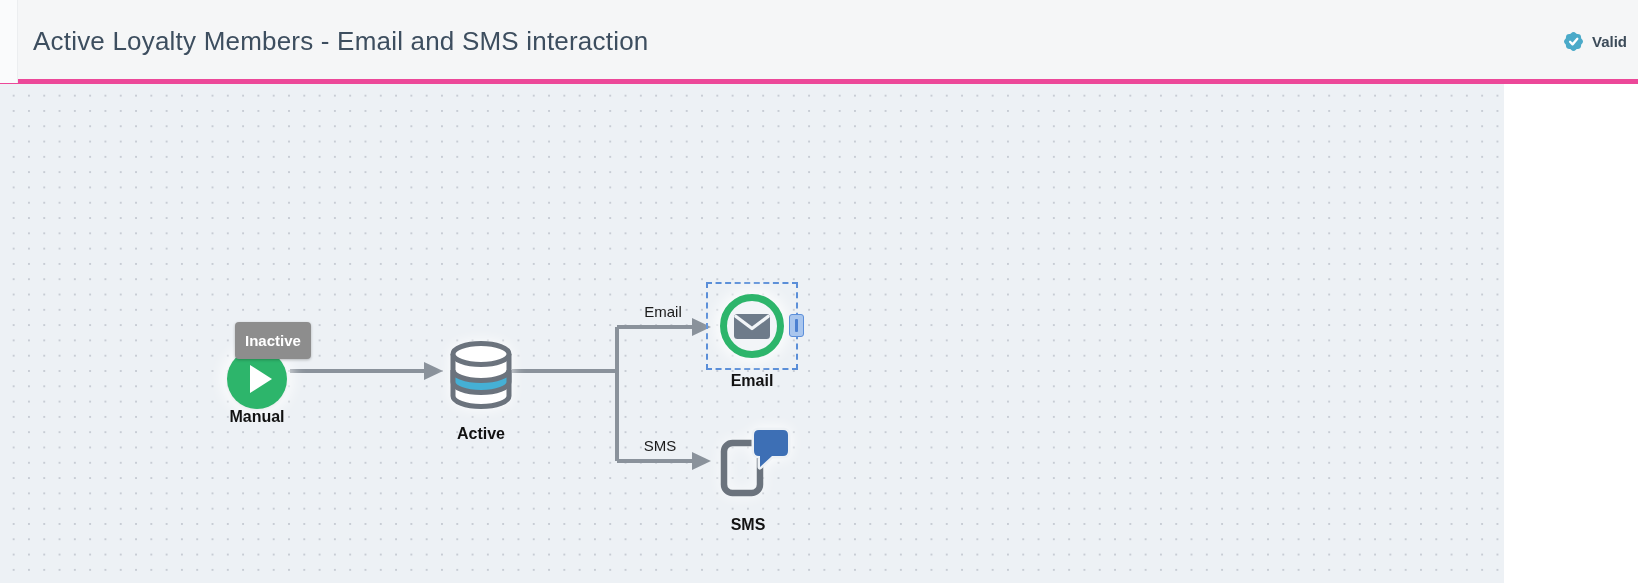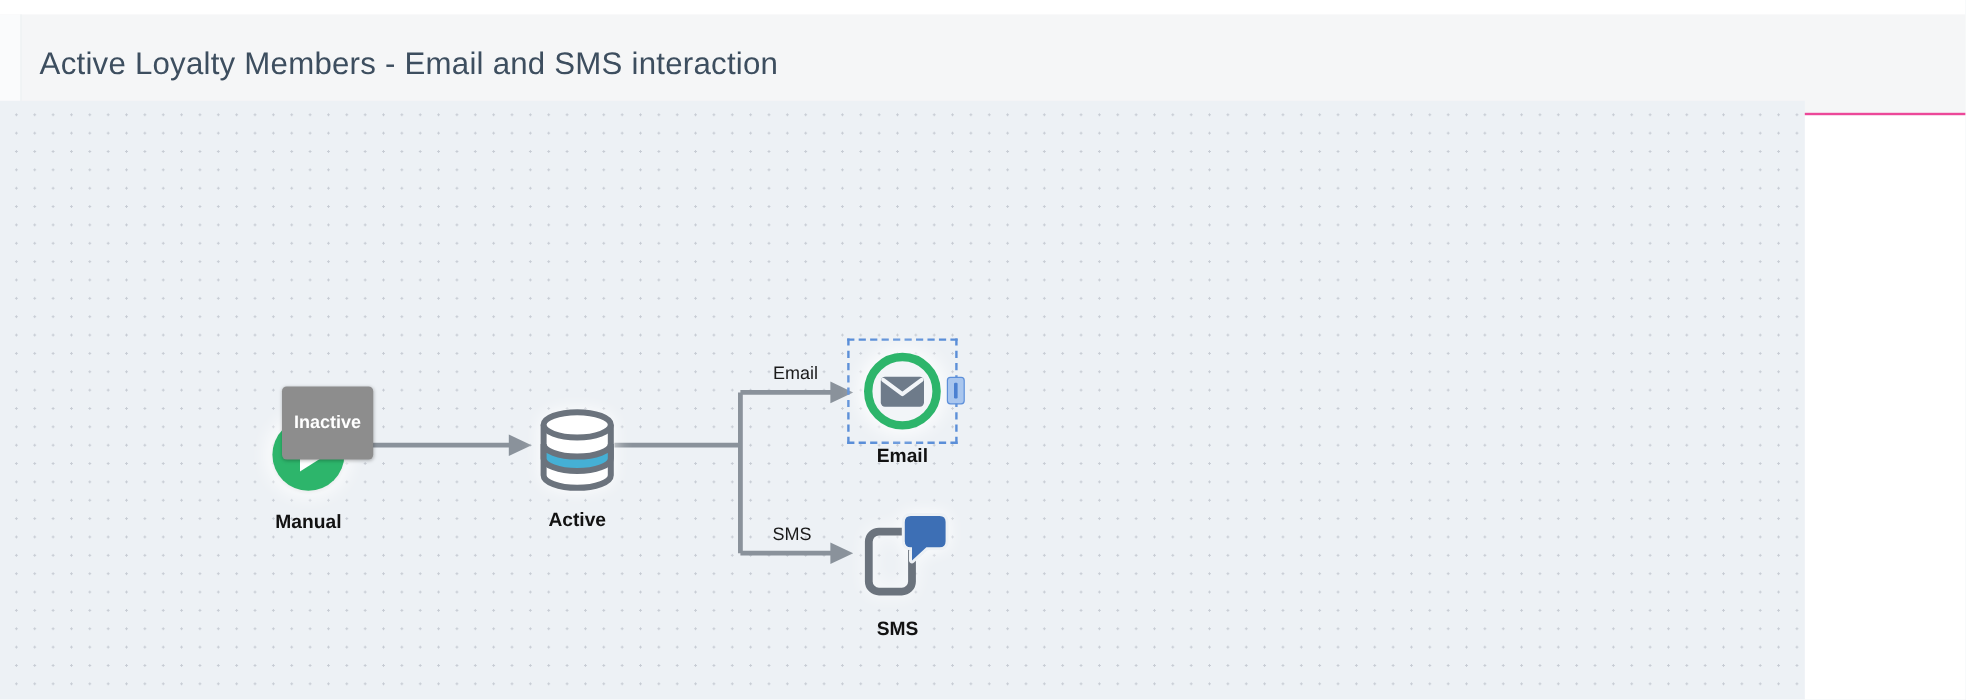--- a/index.html
+++ b/index.html
@@ -2,21 +2,21 @@
 <html><head>
 <meta charset="utf-8">
 <style>
   * { margin: 0; padding: 0; box-sizing: border-box; }
   html, body { width: 1638px; height: 583px; overflow: hidden; }
   body { font-family: "Liberation Sans", sans-serif; position: relative; background: #fff; }
 
   
   .header {
     position: absolute; left: 0; top: 0; width: 1638px; height: 84px;
-    background: #f5f6f7; border-bottom: 2px solid #ec4899; margin-top: 12px;
+    background: #f5f6f7; border-bottom: 5px solid #ec4899;
   }
   .header-left-strip {
     position: absolute; left: 0; top: 0; width: 18px; height: 83px;
     background: #fafbfc; border-right: 1px solid #eceef0;
   }
   .page-title {
     position: absolute; left: 33px; top: 0; height: 83px;
     display: flex; align-items: center;
     font-size: 26px; font-weight: 400; color: #3d4e5f; letter-spacing: 0.2px;
   }
@@ -55,21 +55,21 @@
   }
   .play-triangle {
     width: 0; height: 0; margin-left: 7px;
     border-top: 14px solid transparent; border-bottom: 14px solid transparent;
     border-left: 22px solid #ffffff;
   }
   .inactive-tooltip {
     position: absolute; left: 235px; top: 238px; z-index: 3;
     background: #8d8d8d; color: #ffffff;
     font-size: 15px; font-weight: 700; line-height: 21px;
-    padding: 20px 10px; border-radius: 4px;
+    padding: 8px 10px; border-radius: 4px;
     box-shadow: 0 1px 3px rgba(0,0,0,0.25);
     white-space: nowrap;
   }
 
   
   .batch-icon {
     position: absolute; left: 448px; top: 255px;
     filter: drop-shadow(0 0 7px rgba(255,255,255,0.9));
     cursor: pointer;
   }
@@ -103,20 +103,30 @@
     filter: drop-shadow(0 0 7px rgba(255,255,255,0.9));
     cursor: pointer;
   }
 </style>
 </head>
 <body>
 
 <div class="header">
   <div class="header-left-strip"></div>
   <div class="page-title">Active Loyalty Members - Email and SMS interaction</div>
+  <div class="status-badge">
+    <svg width="23" height="23" viewBox="-12 -12 24 24">
+      <g fill="#4baac9">
+        <rect x="-7.9" y="-7.9" width="15.8" height="15.8" rx="3.6"></rect>
+        <rect x="-7.9" y="-7.9" width="15.8" height="15.8" rx="3.6" transform="rotate(45)"></rect>
+      </g>
+      <path d="M-3.6 0.3 L-1 3 L4 -2.8" stroke="#ffffff" stroke-width="2.4" fill="none" stroke-linecap="round" stroke-linejoin="round"></path>
+    </svg>
+    <span class="label">Valid</span>
+  </div>
 </div>
 
 <div class="canvas">
 
   <svg class="edges-svg">
 
     <g>
       <path d="M290 287 H426" stroke="#8a929b" stroke-width="4" fill="none"></path>
       <polygon points="443,287 424,278 424,296" fill="#8a929b"></polygon>
     </g>
@@ -128,21 +138,21 @@
     </g>
   </svg>
 
   <div class="edge-label" style="left:613px; top:219px;">Email</div>
   <div class="edge-label" style="left:610px; top:353px;">SMS</div>
 
   <div class="inactive-tooltip">Inactive</div>
   <div class="manual-circle">
     <div class="play-triangle"></div>
   </div>
-  <div class="node-label" style="left:197px; top:343px;">Manual</div>
+  <div class="node-label" style="left:197px; top:324px;">Manual</div>
 
   <svg class="batch-icon" width="66" height="72" viewBox="0 0 66 72">
     <g>
       <path d="M5 15 V57 A28 10.5 0 0 0 61 57 V15" fill="#ffffff" stroke="#6b737d" stroke-width="5" stroke-linejoin="round"></path>
       <path d="M5 31 A28 10.5 0 0 0 61 31 L61 43 A28 10.5 0 0 1 5 43 Z" fill="#45b0d5" stroke="#6b737d" stroke-width="5"></path>
       <ellipse cx="33" cy="15" rx="28" ry="10.5" fill="#ffffff" stroke="#6b737d" stroke-width="5"></ellipse>
     </g>
   </svg>
   <div class="node-label" style="left:421px; top:341px;">Active</div>
 

